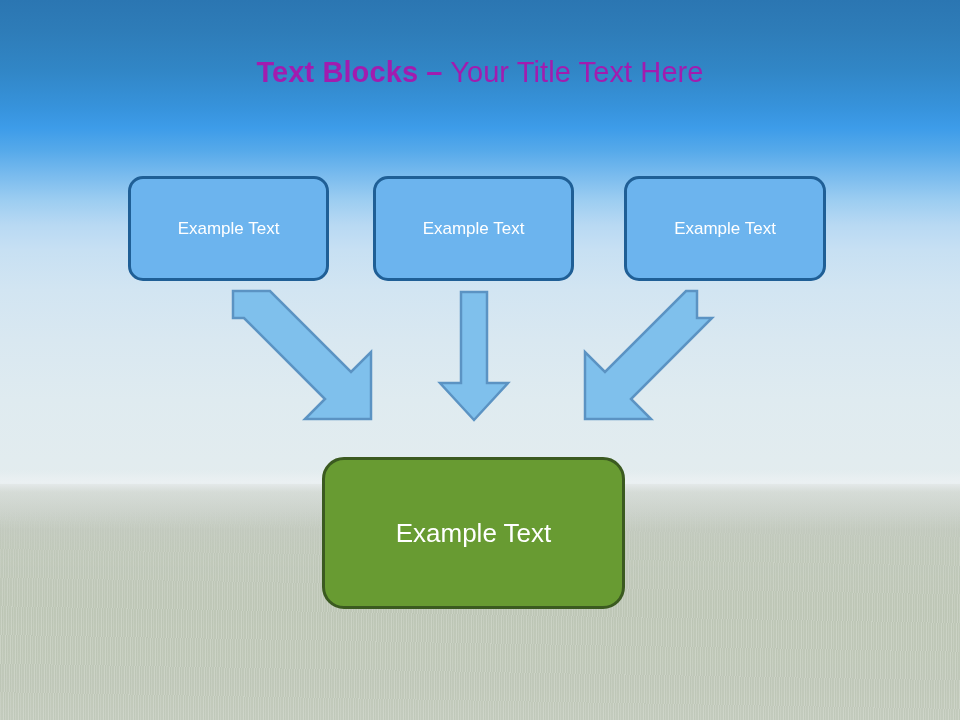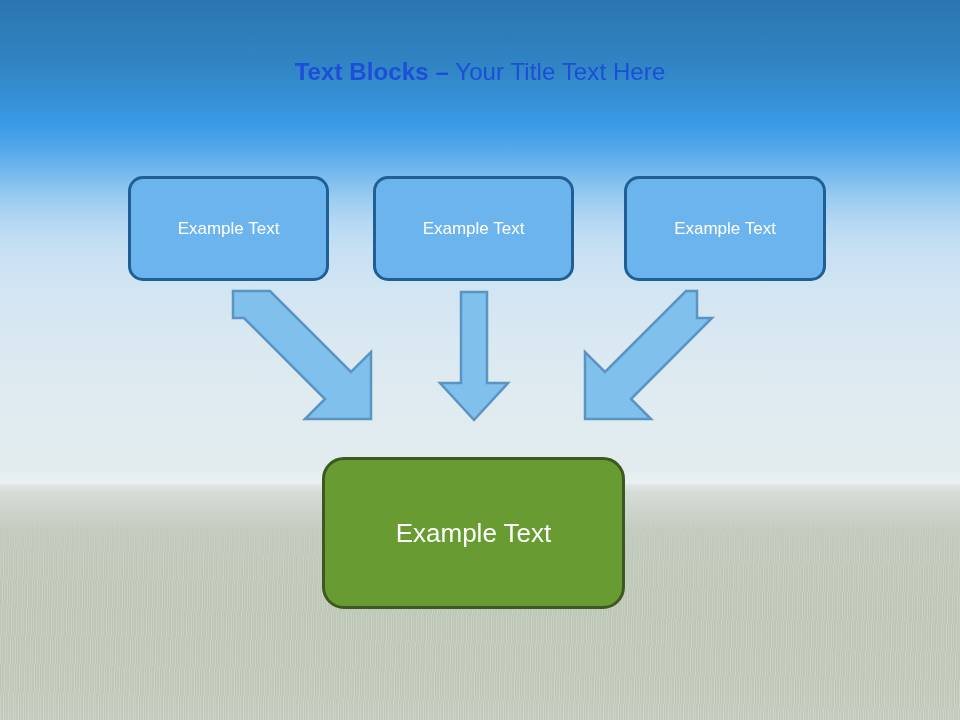--- a/index.html
+++ b/index.html
@@ -97,22 +97,22 @@
        rgba(210,218,210,0.0) 60px);
   }
 
   
   .slide-title {
     position: absolute;
     left: 0;
     top: 50px;
     width: 960px;
     text-align: center;
-    color: #1d4ed8;
-    font-size: 24px;
+    color: #a21caf;
+    font-size: 29px;
     line-height: 44px;
     letter-spacing: 0.1px;
     white-space: nowrap;
   }
   .slide-title .t-bold { font-weight: bold; }
   .slide-title .t-reg  { font-weight: normal; }
 
   
   .blue-box {
     position: absolute;

